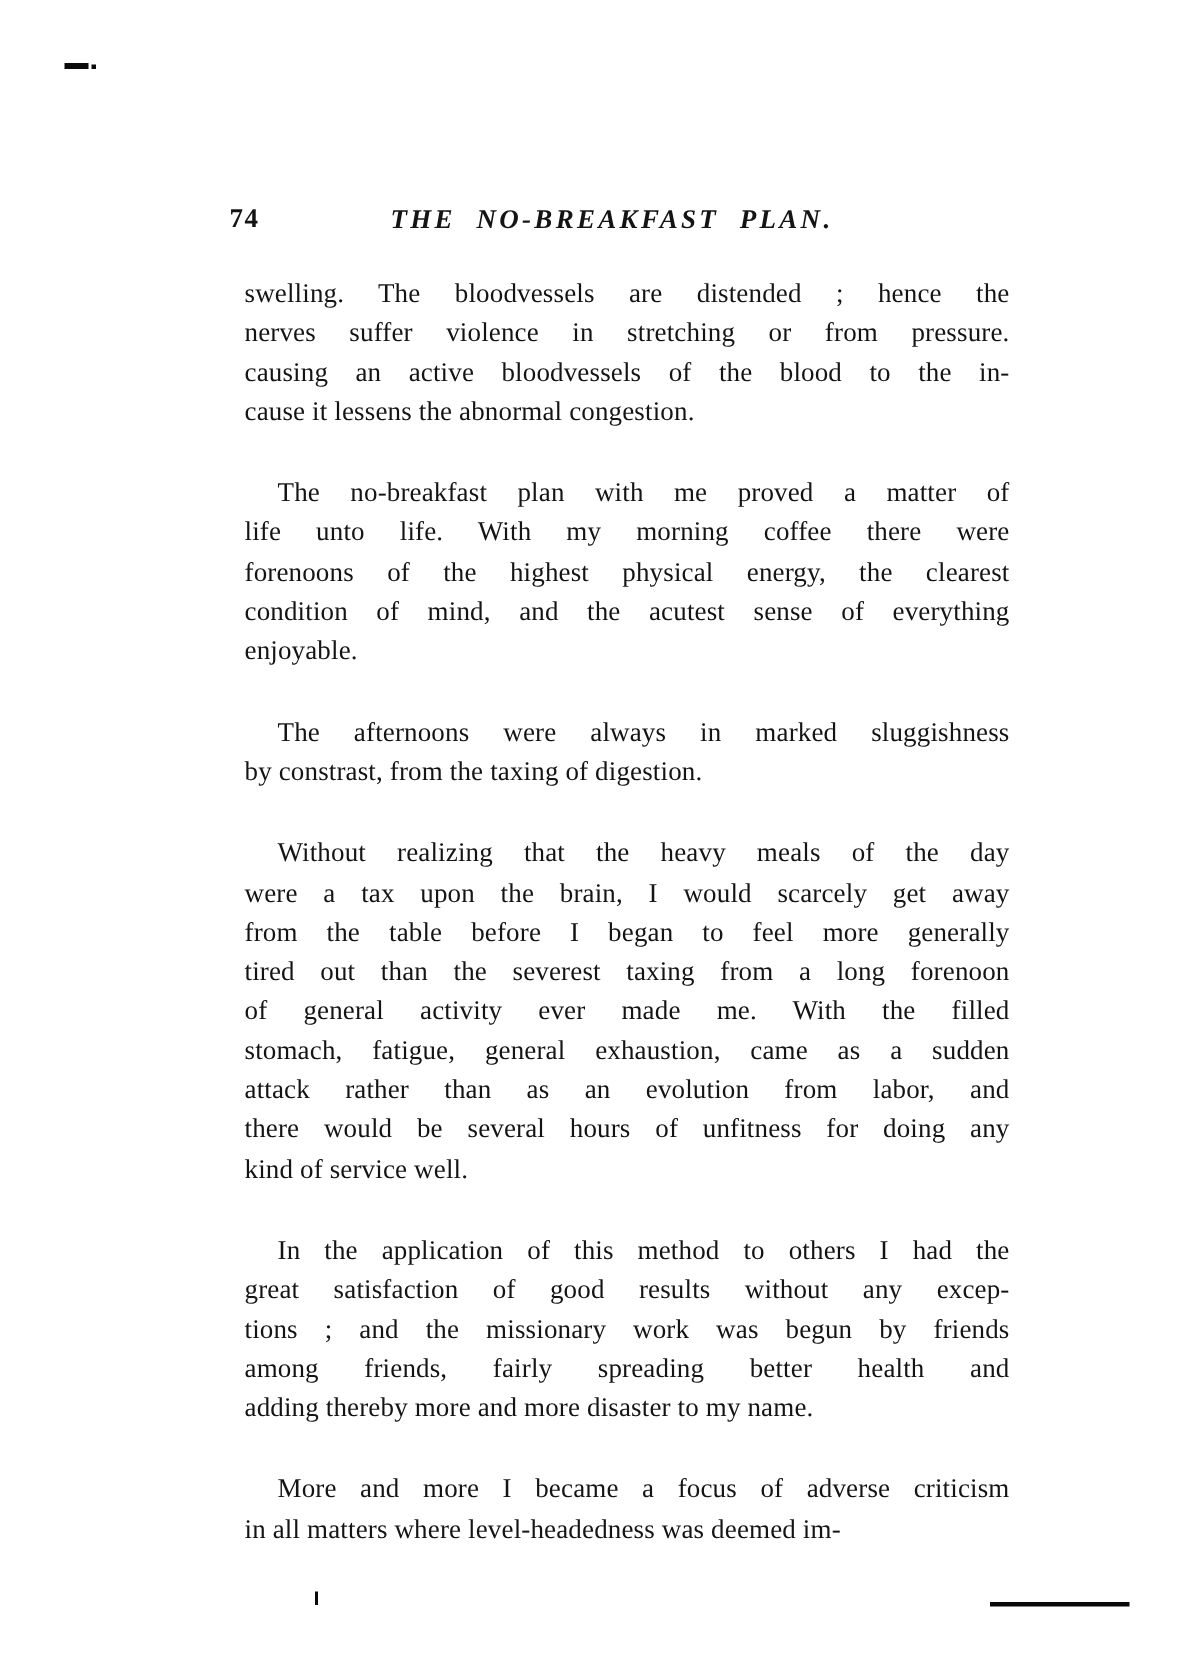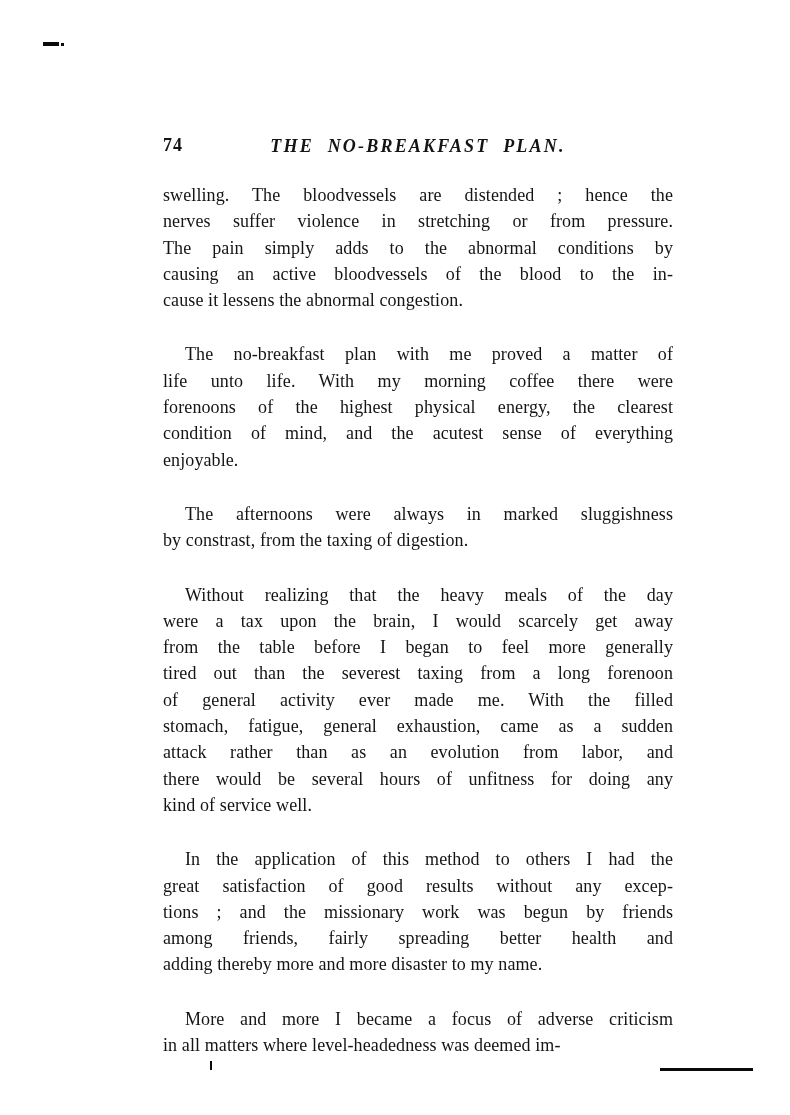--- a/index.html
+++ b/index.html
@@ -20,21 +20,21 @@
   
   .mark { position: absolute; background: #0a0a0a; }
   .mark-dash   { left: 43px;  top: 42px;   width: 16px; height: 4px; }
   .mark-dot    { left: 61px;  top: 43px;   width: 3px;  height: 3px; }
   .mark-tick   { left: 210px; top: 1061px; width: 2px;  height: 9px; }
   .mark-rule   { left: 660px; top: 1068px; width: 93px; height: 3px; }
 
   
   .header {
     position: absolute;
-    left: 163px;
+    left: 153px;
     top: 135px;
     width: 510px;
     height: 24px;
   }
   .page-number {
     position: absolute;
     left: 0;
     top: 0;
     font-size: 18px;
     font-weight: bold;
@@ -89,21 +89,20 @@
 
   <div class="header">
     <span class="page-number">74</span>
     <span class="running-title">THE NO-BREAKFAST PLAN.</span>
   </div>
 
   <div class="body-text">
       <p class="para">
         <span class="line">swelling.  The bloodvessels are distended ; hence the</span>
         <span class="line">nerves suffer violence in stretching or from pressure.</span>
-        <span class="line">The pain simply adds to the abnormal conditions by</span>
         <span class="line">causing an active bloodvessels of the blood to the in-</span>
         <span class="line last">cause it lessens the abnormal congestion.</span>
       </p>
       <p class="para">
         <span class="line indent">The no-breakfast plan with me proved a matter of</span>
         <span class="line">life unto life.  With my morning coffee there were</span>
         <span class="line">forenoons of the highest physical energy, the clearest</span>
         <span class="line">condition of mind, and the acutest sense of everything</span>
         <span class="line last">enjoyable.</span>
       </p>

